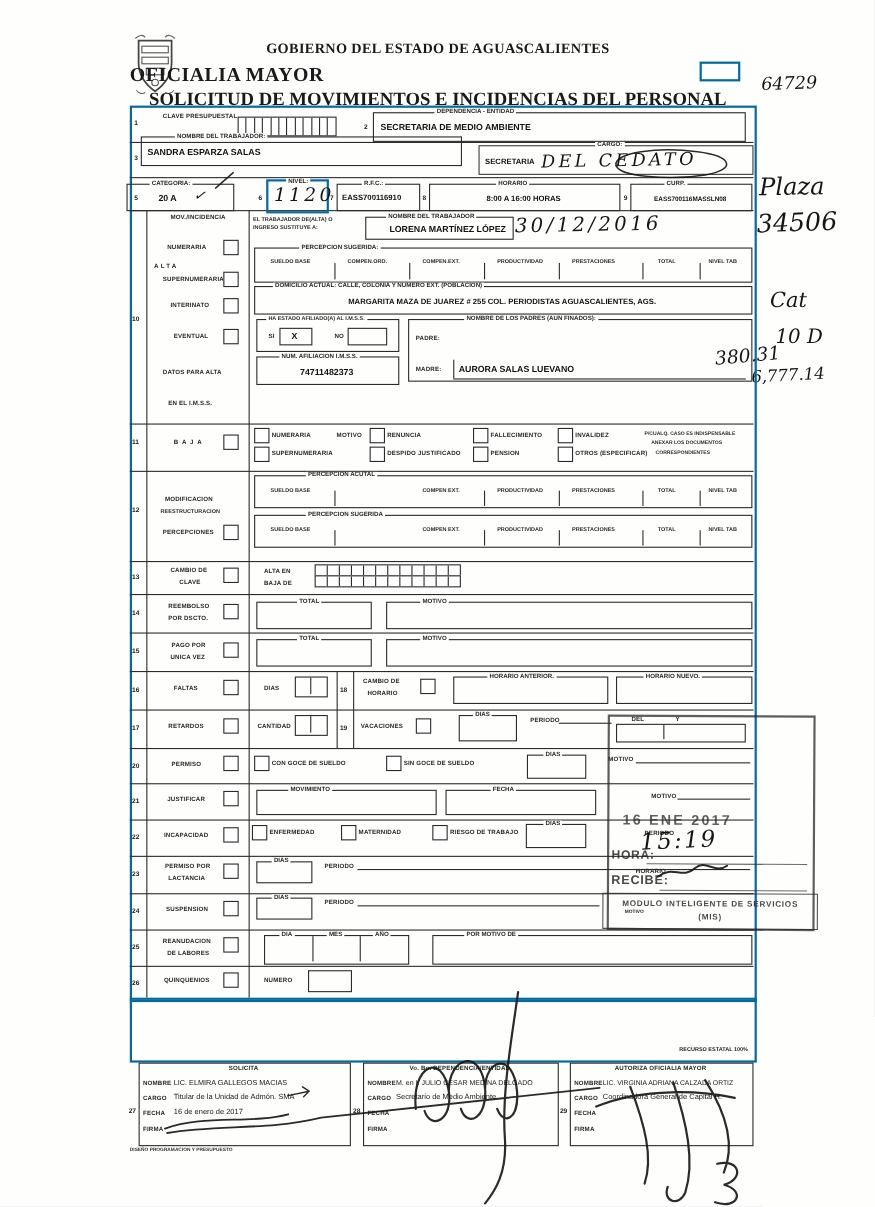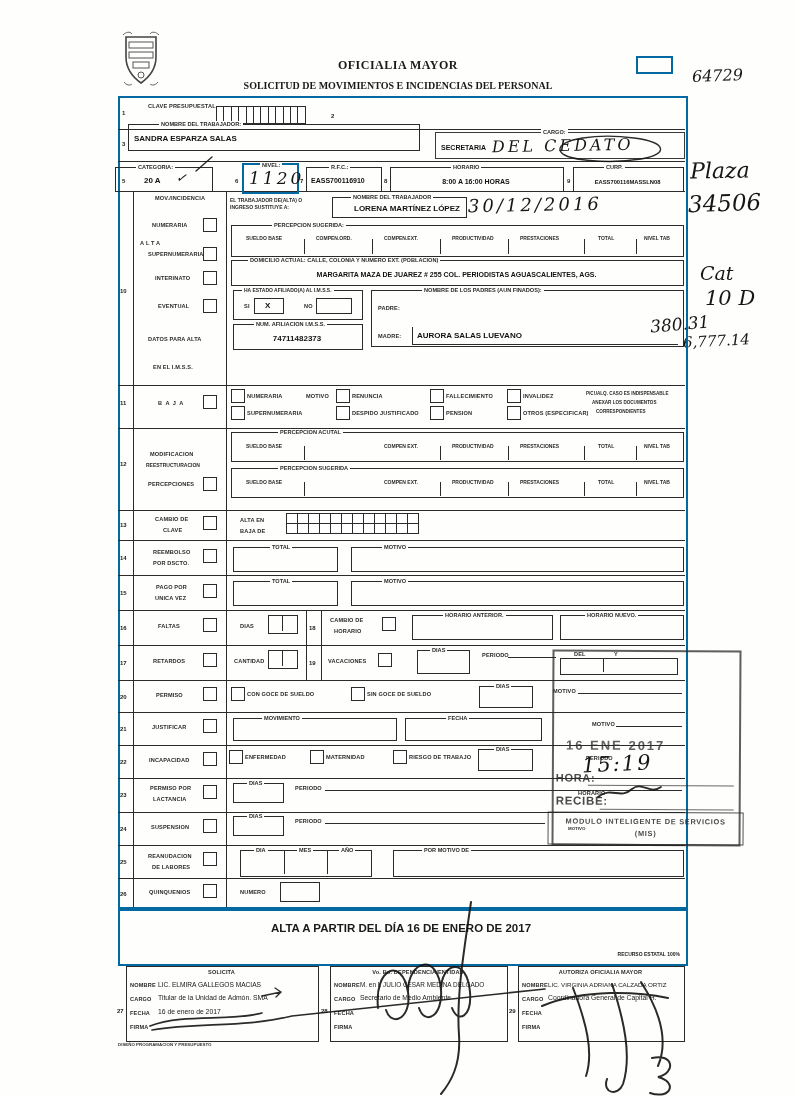--- a/index.html
+++ b/index.html
@@ -29,29 +29,30 @@
 <div id="page">
 
   <svg style="position:absolute;left:120px;top:30px" width="42" height="58" viewBox="0 0 42 58">
     <path d="M6,7 h30 v20 c0,13 -8,21 -15,26 c-7,-5 -15,-13 -15,-26 z" fill="none" stroke="#444" stroke-width="1.6"></path>
     <path d="M3,5 c3,-3 7,-4 9,-1 M39,5 c-3,-3 -7,-4 -9,-1 M4,52 c2,3 6,4 8,2 M38,52 c-2,3 -6,4 -8,2" fill="none" stroke="#666" stroke-width="1"></path>
     <rect x="9" y="12" width="24" height="6" fill="none" stroke="#555" stroke-width="1"></rect>
     <rect x="9" y="22" width="24" height="6" fill="none" stroke="#555" stroke-width="1"></rect>
     <rect x="13" y="32" width="16" height="6" fill="none" stroke="#555" stroke-width="1"></rect>
     <circle cx="21" cy="45" r="3" fill="none" stroke="#555" stroke-width="1"></circle>
   </svg>
-  <div class="t" style="left:118px;top:58px;width:560px;text-align:center;font-family:'Liberation Serif',serif;font-weight:700;font-size:12px;letter-spacing:.5px">OFICIALIA MAYOR</div>
-  <div class="t" style="left:118px;top:80px;width:560px;text-align:center;font-family:'Liberation Serif',serif;font-weight:700;font-size:10px">SOLICITUD DE MOVIMIENTOS E INCIDENCIAS DEL PERSONAL</div>
+  <div class="t" style="left:118px;top:36px;width:560px;text-align:center;font-family:'Liberation Serif',serif;font-weight:700;font-size:13px;letter-spacing:.3px">GOBIERNO DEL ESTADO DE AGUASCALIENTES</div>
+  <div class="t" style="left:118px;top:58px;width:560px;font-family:'Liberation Serif',serif;font-weight:700;font-size:18px;letter-spacing:.5px">OFICIALIA MAYOR</div>
+  <div class="t" style="left:118px;top:80px;width:560px;text-align:center;font-family:'Liberation Serif',serif;font-weight:700;font-size:17px">SOLICITUD DE MOVIMIENTOS E INCIDENCIAS DEL PERSONAL</div>
   <div class="boxthick" style="left:636px;top:56px;width:33px;height:14px"></div>
   <div class="t hw" style="left:692px;top:66px;font-size:16px;transform:rotate(-2deg)">64729</div>
 
   <div class="t hw" style="left:690px;top:158px;font-size:22px;transform:rotate(-1deg)">Plaza</div>
   <div class="t hw" style="left:688px;top:190px;font-size:23px;transform:rotate(-2deg)">34506</div>
   <div class="t hw" style="left:700px;top:262px;font-size:19px">Cat</div>
-  <div class="t hw" style="left:705px;top:286px;font-size:21px">10 D</div>
+  <div class="t hw" style="left:705px;top:296px;font-size:18px">10 D</div>
   <div class="t hw" style="left:650px;top:314px;font-size:17px;transform:rotate(-5deg)">380.31</div>
   <div class="t hw" style="left:683px;top:332px;font-size:15px;transform:rotate(-3deg)">6,777.14</div>
 
   <div class="boxthick" style="left:118px;top:96px;width:566px;height:811px"></div>
   <div class="line" style="left:118px;top:129px;width:567px;height:1px"></div>
   <div class="line" style="left:118px;top:161px;width:567px;height:1px"></div>
   <div class="line" style="left:118px;top:191px;width:567px;height:1px"></div>
   <div class="line" style="left:133px;top:191px;width:1px;height:716px"></div>
   <div class="line" style="left:226px;top:191px;width:1px;height:716px"></div>
 
@@ -65,20 +66,24 @@
       <div style="width:6.4px;height:16px"></div>
       <div style="width:6.4px;height:16px"></div>
       <div style="width:6.4px;height:16px"></div>
       <div style="width:6.4px;height:16px"></div>
       <div style="width:6.4px;height:16px"></div>
       <div style="width:6.4px;height:16px"></div>
       <div style="width:6.4px;height:16px"></div>
       <div style="width:6.4px;height:16px"></div>
   </div>
   <div class="t num" style="left:331px;top:113px">2</div>
+  <div class="box" style="left:339px;top:102px;width:337px;height:25px">
+    <span class="flabel" style="left:55px">DEPENDENCIA - ENTIDAD</span>
+    <span class="t val" style="left:6px;top:8px">SECRETARIA DE MEDIO AMBIENTE</span>
+  </div>
 
   <div class="t num" style="left:122px;top:141px">3</div>
   <div class="box" style="left:128px;top:124px;width:290px;height:25px">
     <span class="flabel" style="left:30px">NOMBRE DEL TRABAJADOR:</span>
     <span class="t val" style="left:5px;top:9px">SANDRA ESPARZA SALAS</span>
   </div>
   <div class="box" style="left:435px;top:132px;width:248px;height:25px;border-color:#3a3a3a">
     <span class="flabel" style="left:105px">CARGO:</span>
     <span class="t val7" style="left:5px;top:11px">SECRETARIA</span>
   </div>
@@ -424,21 +429,20 @@
   </div>
 
   <div class="line" style="left:118px;top:878px;width:567px;height:1px"></div>
   <div class="t num" style="left:120px;top:891px">26</div>
   <div class="t lbl" style="left:149px;top:889px">QUINQUENIOS</div>
   <div class="cb" style="left:203px;top:884px"></div>
   <div class="t lbl" style="left:240px;top:889px">NUMERO</div>
   <div class="box" style="left:280px;top:882px;width:38px;height:18px"></div>
 
   <div class="boxthick" style="left:118px;top:907px;width:566px;height:55px"></div>
-  <div class="t ctr" style="left:118px;top:922px;width:566px;font-size:11.5px;font-weight:700">ALTA A PARTIR DEL DÍA 16 DE ENERO DE 2017</div>
   <div class="t" style="left:520px;top:951px;width:160px;text-align:right;font-size:5px;font-weight:700">RECURSO ESTATAL 100%</div>
 
   <div style="position:absolute;left:552px;top:650px;width:185px;height:192px;border:2px solid rgba(40,40,40,.75);transform:rotate(.3deg)">
     <span class="t stampT" style="left:12px;top:86px;font-size:13px;letter-spacing:2px;opacity:.75">16 ENE 2017</span>
     <span class="t hw" style="left:28px;top:100px;font-size:21px;letter-spacing:2px;transform:rotate(-3deg)">15:19</span>
     <span class="t stampT" style="left:2px;top:120px;font-size:11px">HORA:</span>
     <span class="line" style="left:34px;top:133px;width:146px;height:1px;opacity:.7"></span>
     <span class="t stampT" style="left:2px;top:143px;font-size:11.5px">RECIBE:</span>
     <span class="line" style="left:46px;top:157px;width:134px;height:1px;opacity:.7"></span>
     <span style="position:absolute;left:-6px;top:160px;width:194px;height:31px;border:1.6px solid rgba(40,40,40,.8)">

